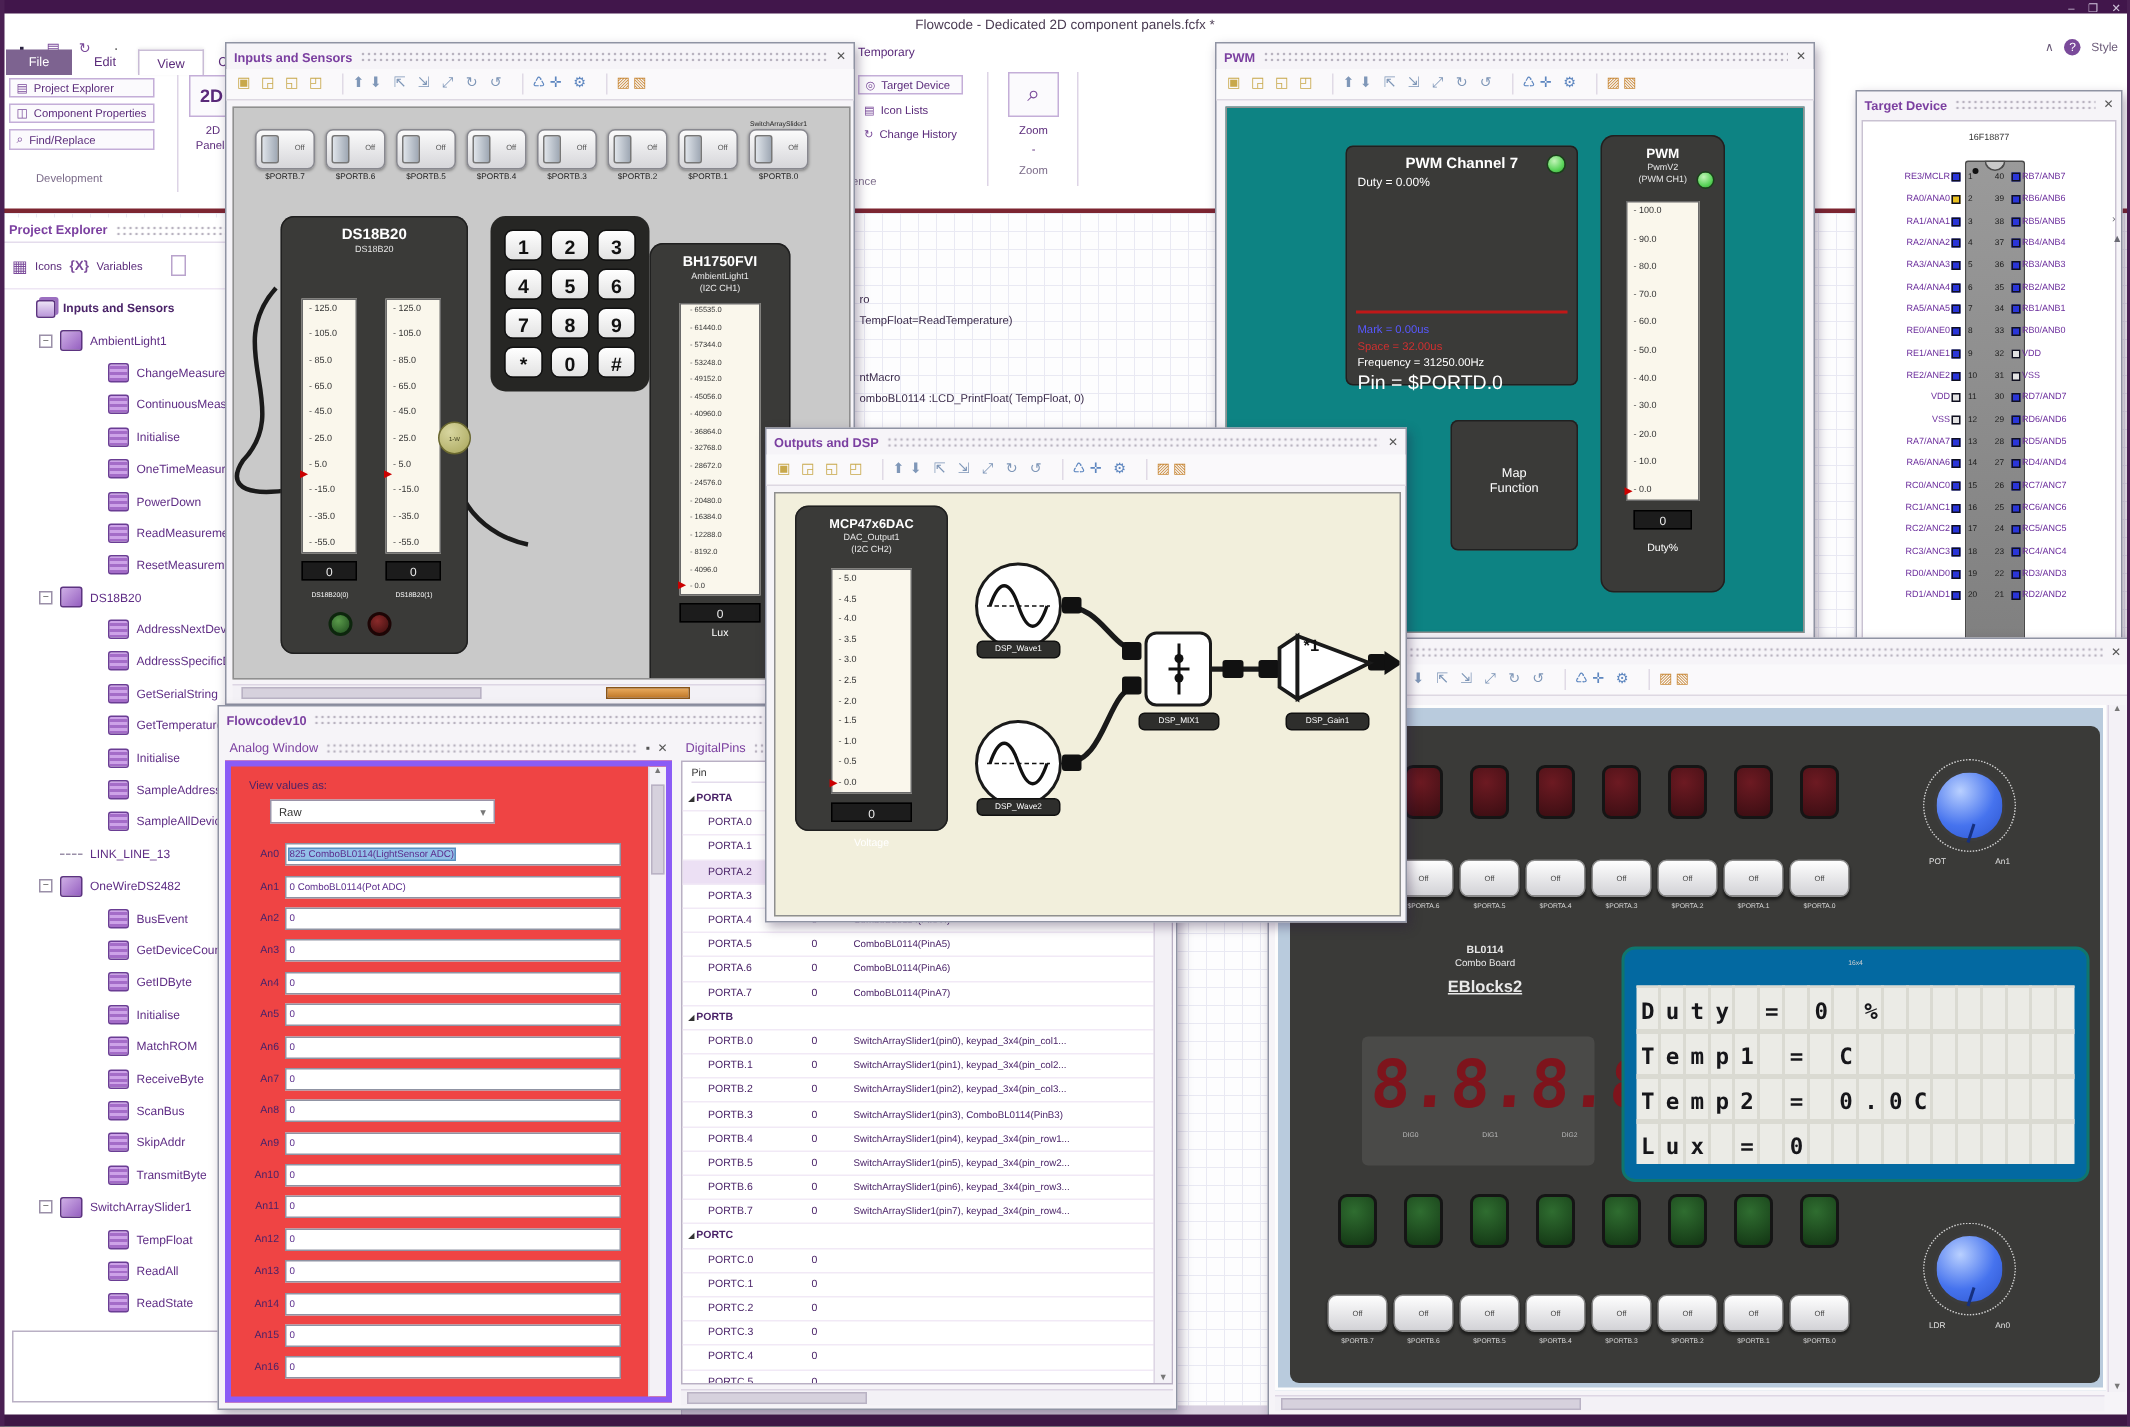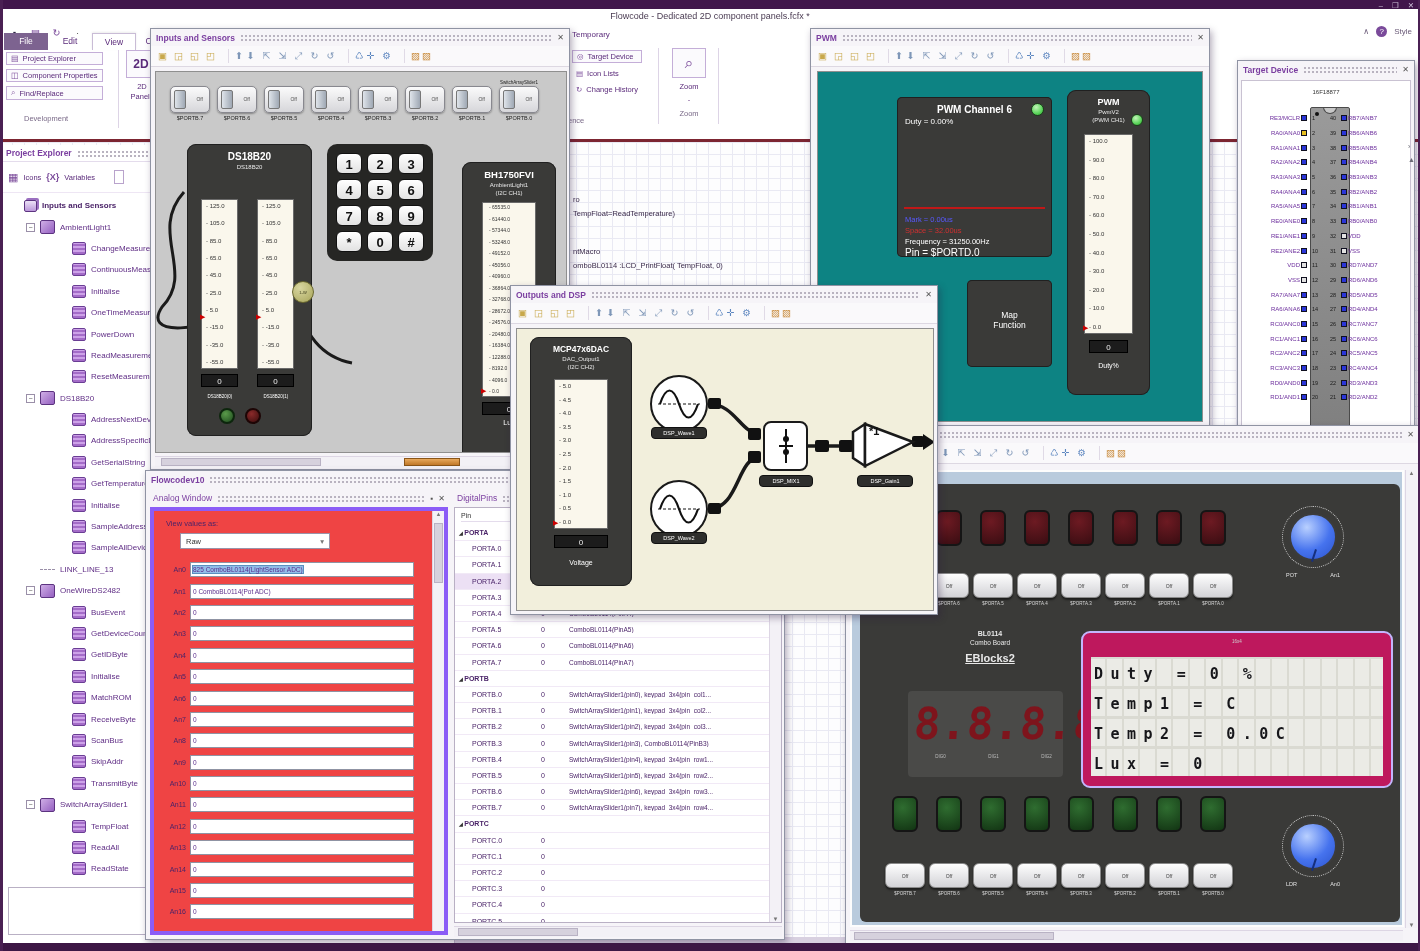--- a/index.html
+++ b/index.html
@@ -104,21 +104,21 @@
   .knob::after{content:"";position:absolute;left:22px;top:34px;width:2px;height:13px;background:#16307e;transform:rotate(18deg);}
   .knob-labels{display:flex;justify-content:space-between;padding:0 6px;margin-top:4px;font-size:5.5px;color:#e2e2e2;}
 
   
   .sevenseg{position:absolute;background:#4a4a48;border-radius:4px;display:flex;justify-content:space-around;align-items:flex-start;padding:4px 6px 0;}
   .dig{display:flex;flex-direction:column;align-items:center;}
   .dig-d{font-family:"DejaVu Sans Mono",monospace;font-weight:bold;font-size:44px;line-height:58px;color:#7e141c;transform:skewX(-4deg);}
   .dig-l{font-size:4.5px;color:#bdbdbd;margin-top:1px;}
 
   
-  .lcd{position:absolute;background:#be185d;border:2px solid #c4b5fd;border-radius:9px;}
+  .lcd{position:absolute;background:#0369a1;border:2px solid #0f766e;border-radius:9px;}
   .lcd-h{position:absolute;left:8px;top:6px;right:8px;text-align:center;font-size:4.5px;color:#cfcfcf;}
   .lcd-s{position:absolute;left:8px;top:24px;right:8px;bottom:10px;background:#ebebe6;
     background-image:repeating-linear-gradient(90deg,transparent 0 14.5px,#dadad2 14.5px 16.5px),repeating-linear-gradient(0deg,transparent 0 27px,#dadad2 27px 30px);
     overflow:hidden;padding:2px 3px;}
   .lcd-line{font-family:"DejaVu Sans Mono",monospace;font-weight:bold;font-size:15px;letter-spacing:7.5px;line-height:30px;color:#16161a;white-space:pre;}
 
   
   .dock{position:absolute;left:0;top:145px;width:455px;height:800px;background:#fff;border-right:1px solid #c0b8cc;z-index:2;}
   .dock-tb{display:flex;align-items:center;gap:5px;height:17px;padding:0 6px;border-bottom:1px solid #e4dcec;}
   .pe-tools{display:flex;align-items:center;gap:5px;height:31px;padding:0 8px;border-bottom:1px solid #eee6f4;font-size:7.5px;color:#5a2a7a;}
@@ -583,21 +583,21 @@
           <div class="key">8</div>
           <div class="key">9</div>
           <div class="key">*</div>
           <div class="key">0</div>
           <div class="key">#</div>
         </div>
 
       <div style="position:absolute;left:136px;top:209px;width:22px;height:22px;border-radius:50%;background:radial-gradient(circle at 35% 30%,#d8d6a0,#a8a55a);border:1px solid #6a682f;font-size:4px;color:#3a3a1a;text-align:center;line-height:22px">1-W</div>
 
 
-      <div class="blk" style="left:306px;top:90px;width:94px;height:322px">
+      <div class="blk" style="left:277px;top:90px;width:94px;height:322px">
         <div class="blk-title" style="font-size:9.5px">BH1750FVI</div>
         <div class="blk-sub">AmbientLight1</div>
         <div class="blk-sub">(I2C CH1)</div>
         <div class="gauge" style="left:20px;top:40px;width:54px;height:195px">
           <div class="gticks" style="inset:2px 2px 2px 6px">
               <div class="tick" style="font-size:5px">65535.0</div>
               <div class="tick" style="font-size:5px">61440.0</div>
               <div class="tick" style="font-size:5px">57344.0</div>
               <div class="tick" style="font-size:5px">53248.0</div>
               <div class="tick" style="font-size:5px">49152.0</div>
@@ -645,28 +645,28 @@
         <span class="ic c2">↻</span>
         <span class="ic c2">↺</span>
         <span class="ic c3 sep">♺</span>
         <span class="ic c3">✛</span>
         <span class="ic c3">⚙</span>
         <span class="ic c4 sep">▨</span>
         <span class="ic c4">▧</span>
       </div>
     <div style="position:absolute;left:6px;top:42px;width:386px;height:351px;background:#0d8383;border:1px solid #8f8f8f">
       <div class="blk" style="left:79px;top:25px;width:155px;height:160px;border-radius:5px">
-        <div class="blk-title" style="font-size:10px">PWM Channel 6</div>
+        <div class="blk-title" style="font-size:10px">PWM Channel 7</div>
         <span class="ledc" style="right:8px;top:6px"></span>
         <div style="font-size:8px;margin:2px 0 0 8px;text-align:left">Duty = 0.00%</div>
         <div style="position:absolute;left:7px;top:110px;width:141px;height:2px;background:#c01818"></div>
         <div style="position:absolute;left:8px;top:118px;font-size:7.5px;color:#5858ff">Mark = 0.00us</div>
         <div style="position:absolute;left:8px;top:129px;font-size:7.5px;color:#d03030">Space = 32.00us</div>
         <div style="position:absolute;left:8px;top:140px;font-size:7.5px">Frequency = 31250.00Hz</div>
-        <div style="position:absolute;left:8px;top:150px;font-size:10px">Pin = $PORTD.0</div>
+        <div style="position:absolute;left:8px;top:150px;font-size:13px">Pin = $PORTD.0</div>
       </div>
       <div class="blk" style="left:149px;top:208px;width:85px;height:87px;border-radius:5px">
         <div style="font-size:8.5px;margin-top:30px;text-align:center">Map</div>
         <div style="font-size:8.5px;text-align:center">Function</div>
       </div>
       <div class="blk" style="left:249px;top:18px;width:83px;height:305px">
         <div class="blk-title" style="font-size:9px">PWM</div>
         <span class="ledc" style="right:7px;top:24px;width:12px;height:12px"></span>
         <div class="blk-sub">PwmV2</div>
         <div class="blk-sub">(PWM CH1)</div>
@@ -1364,21 +1364,21 @@
         <rect x="231" y="99" width="13" height="12" rx="2" fill="#111"></rect>
         <rect x="231" y="122" width="13" height="12" rx="2" fill="#111"></rect>
         <rect x="298" y="111" width="14" height="12" rx="2" fill="#111"></rect>
         <rect x="322" y="111" width="14" height="12" rx="2" fill="#111"></rect>
         <rect x="395" y="107" width="12" height="11" rx="2" fill="#111"></rect>
         <polygon points="406,105 418,113 406,121" fill="#111"></polygon>
         <polygon points="336,103 348,95 348,137 336,129" fill="#fff" stroke="#1a1a1a" stroke-width="2.5"></polygon>
         <polygon points="348,95 396,113 348,137" fill="#fff" stroke="#1a1a1a" stroke-width="2.5"></polygon>
       </svg>
 
-      <div class="blk" style="left:13px;top:8px;width:102px;height:249px">
+      <div class="blk" style="left:13px;top:8px;width:102px;height:217px">
         <div class="blk-title" style="font-size:8.5px">MCP47x6DAC</div>
         <div class="blk-sub">DAC_Output1</div>
         <div class="blk-sub">(I2C CH2)</div>
         <div class="gauge" style="left:24px;top:42px;width:54px;height:150px">
           <div class="gticks">
               <div class="tick">5.0</div>
               <div class="tick">4.5</div>
               <div class="tick">4.0</div>
               <div class="tick">3.5</div>
               <div class="tick">3.0</div>

